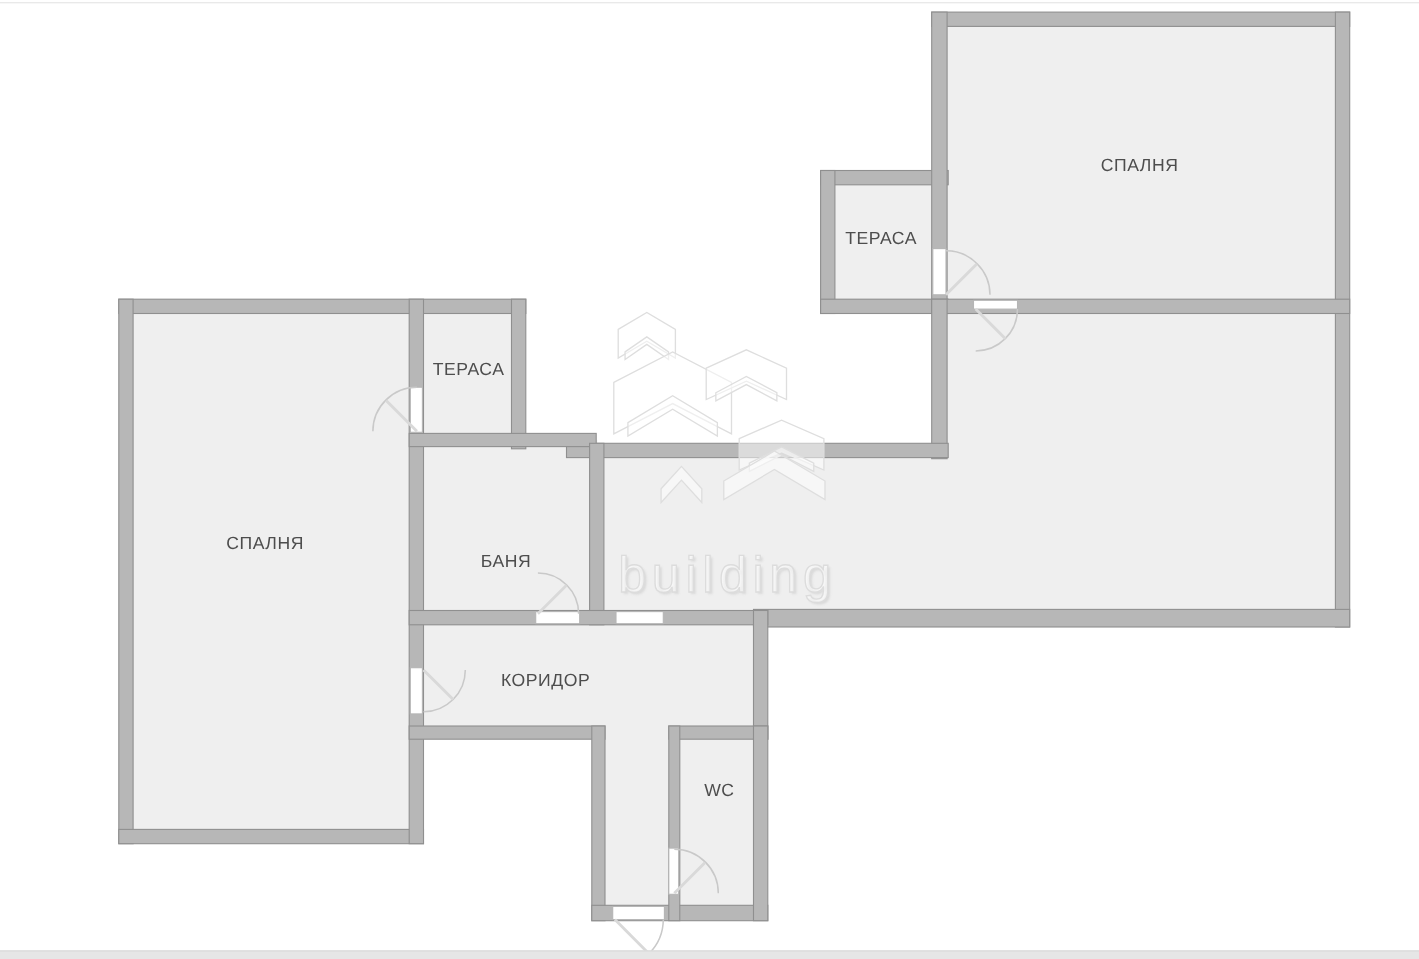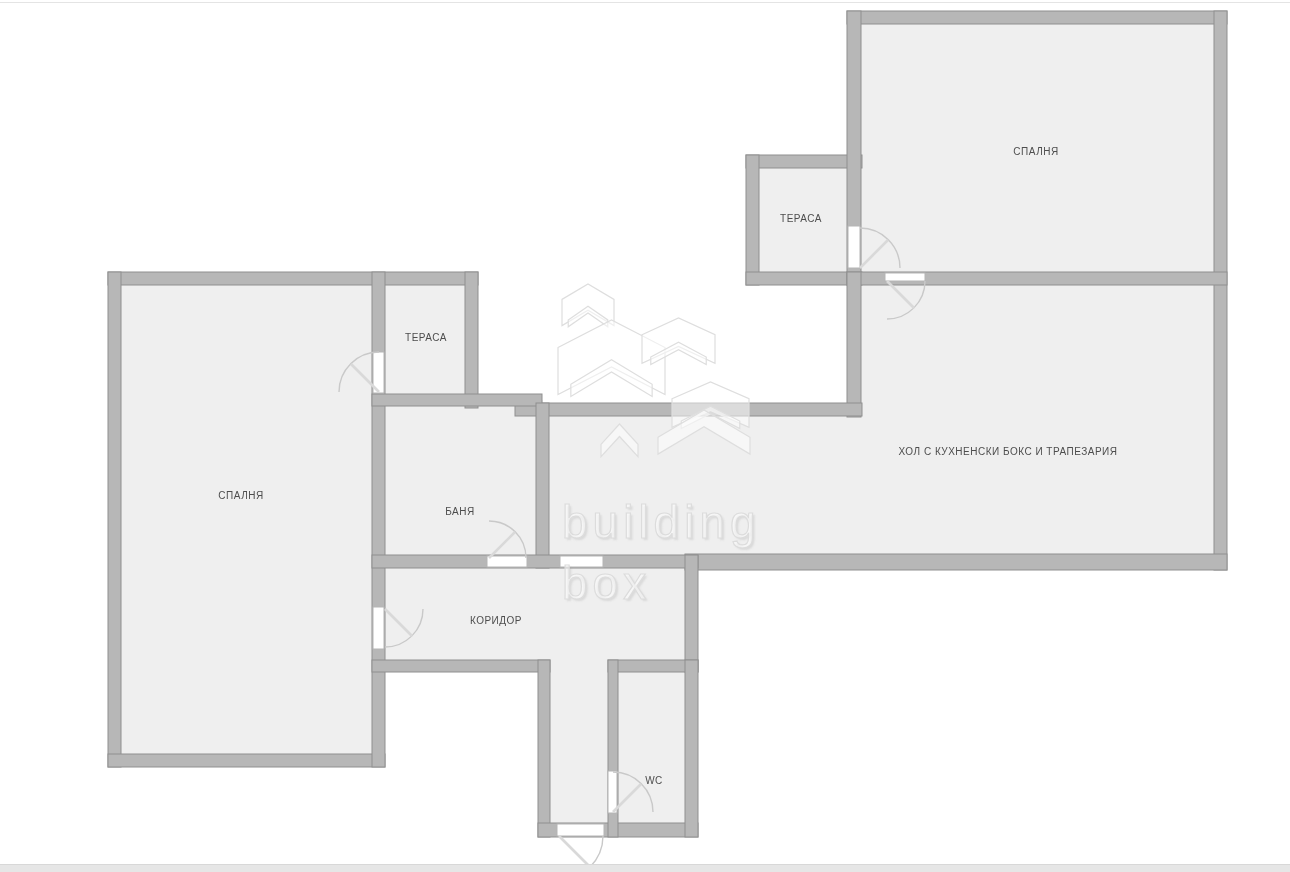--- a/index.html
+++ b/index.html
@@ -14,31 +14,31 @@
     background:var(--bottom-bar,#e6e6e6); border-top:1px solid #d8d8d8; }
   .plan-svg { position:absolute; left:0; top:0; }
   .floor { fill:var(--room-fill,#efefef); }
   .wall  { fill:var(--wall-fill,#b7b7b7); stroke:var(--wall-stroke,#8f8f8f); stroke-width:1; }
   .panel { fill:#ffffff; stroke:var(--door-panel-stroke,#b5b5b5); stroke-width:1; }
   .arc   { fill:none; stroke:var(--door-arc,#c9c9c9); stroke-width:1.4; }
   .leaf  { fill:none; stroke:var(--door-leaf,#d9d9d9); stroke-width:2.6; }
   .wm    { fill:rgba(255,255,255,0.5); stroke:var(--watermark-stroke,#dedede); stroke-width:1.2; }
   .room-label {
     position:absolute; transform:translate(-50%,-50%);
-    font-size:10px; letter-spacing:0.5px; white-space:nowrap;
+    font-size:16px; letter-spacing:0.5px; white-space:nowrap;
     color:var(--label-text,#4d4d4d);
   }
   .lbl-bedroom-top  { left:1036px; top:151px; }
   .lbl-terrace-top  { left:801px;  top:218px; }
   .lbl-living       { left:1008px; top:451px; }
   .lbl-bedroom-left { left:241px;  top:495px; }
   .lbl-terrace-left { left:426px;  top:337px; }
   .lbl-bathroom     { left:460px;  top:481px;margin-top:30px; }
   .lbl-corridor     { left:496px;  top:620px; }
-  .lbl-wc           { left:654px;  top:780px; }
+  .lbl-wc           { left:654px;  top:720px; }
   .wm-text {
     position:absolute; left:562px; top:492px;
     font-size:46px; line-height:61px; letter-spacing:5px;
     color:rgba(255,255,255,0.55);
     -webkit-text-stroke:1.2px #dcdcdc;
     text-shadow:2px 2px 2px rgba(160,160,160,0.28);
     user-select:none;
   }
 </style>
 </head>
@@ -164,26 +164,24 @@
         <polygon class="wm" vector-effect="non-scaling-stroke" points="0,26 50,0 100,26 100,42 50,16 0,42"></polygon>
       </g>
       <g transform="translate(658,410) scale(0.92,1.05)">
         <polygon class="wm" vector-effect="non-scaling-stroke" points="0,26 50,0 100,26 100,42 50,16 0,42"></polygon>
       </g>
     </g>
   </svg>
 
   <div class="wm-text">
     <div>building</div>
-    <div>box</div>
   </div>
 
   <div class="room-label lbl-bedroom-top">СПАЛНЯ</div>
   <div class="room-label lbl-terrace-top">ТЕРАСА</div>
-  <div class="room-label lbl-living">ХОЛ С КУХНЕНСКИ БОКС И ТРАПЕЗАРИЯ</div>
   <div class="room-label lbl-bedroom-left">СПАЛНЯ</div>
   <div class="room-label lbl-terrace-left">ТЕРАСА</div>
   <div class="room-label lbl-bathroom">БАНЯ</div>
   <div class="room-label lbl-corridor">КОРИДОР</div>
   <div class="room-label lbl-wc">WC</div>
 
   <div class="bottom-bar"></div>
 </div>
 
 </body></html>

